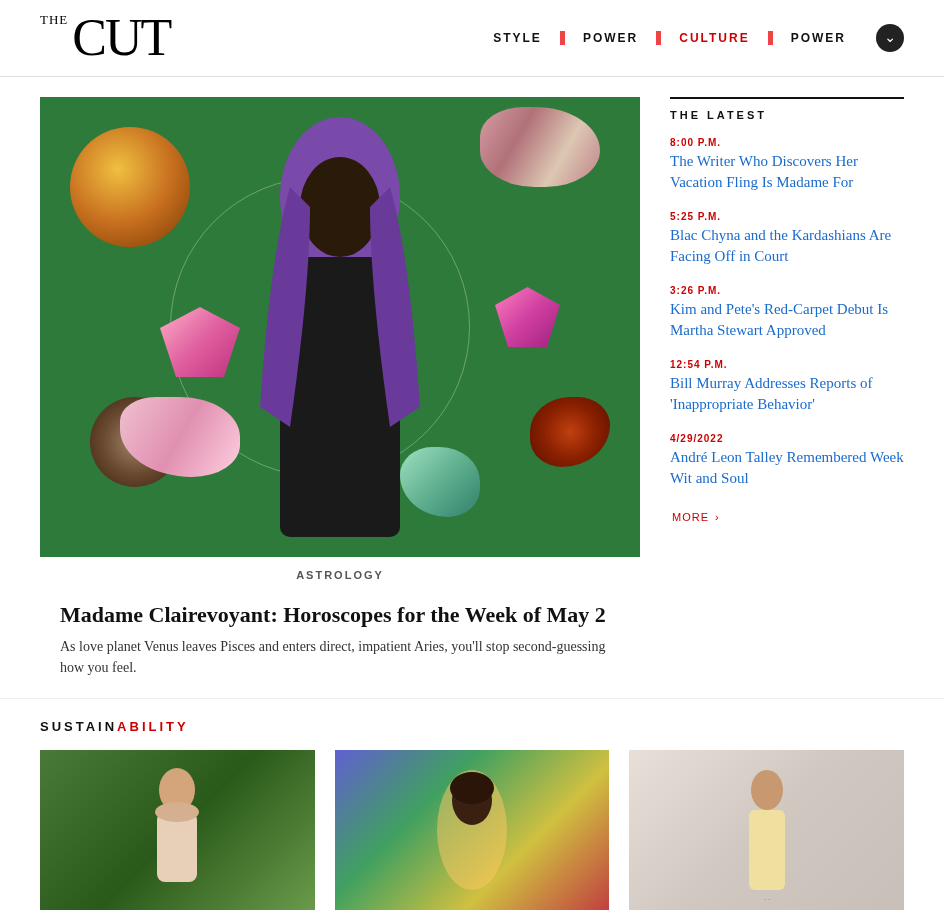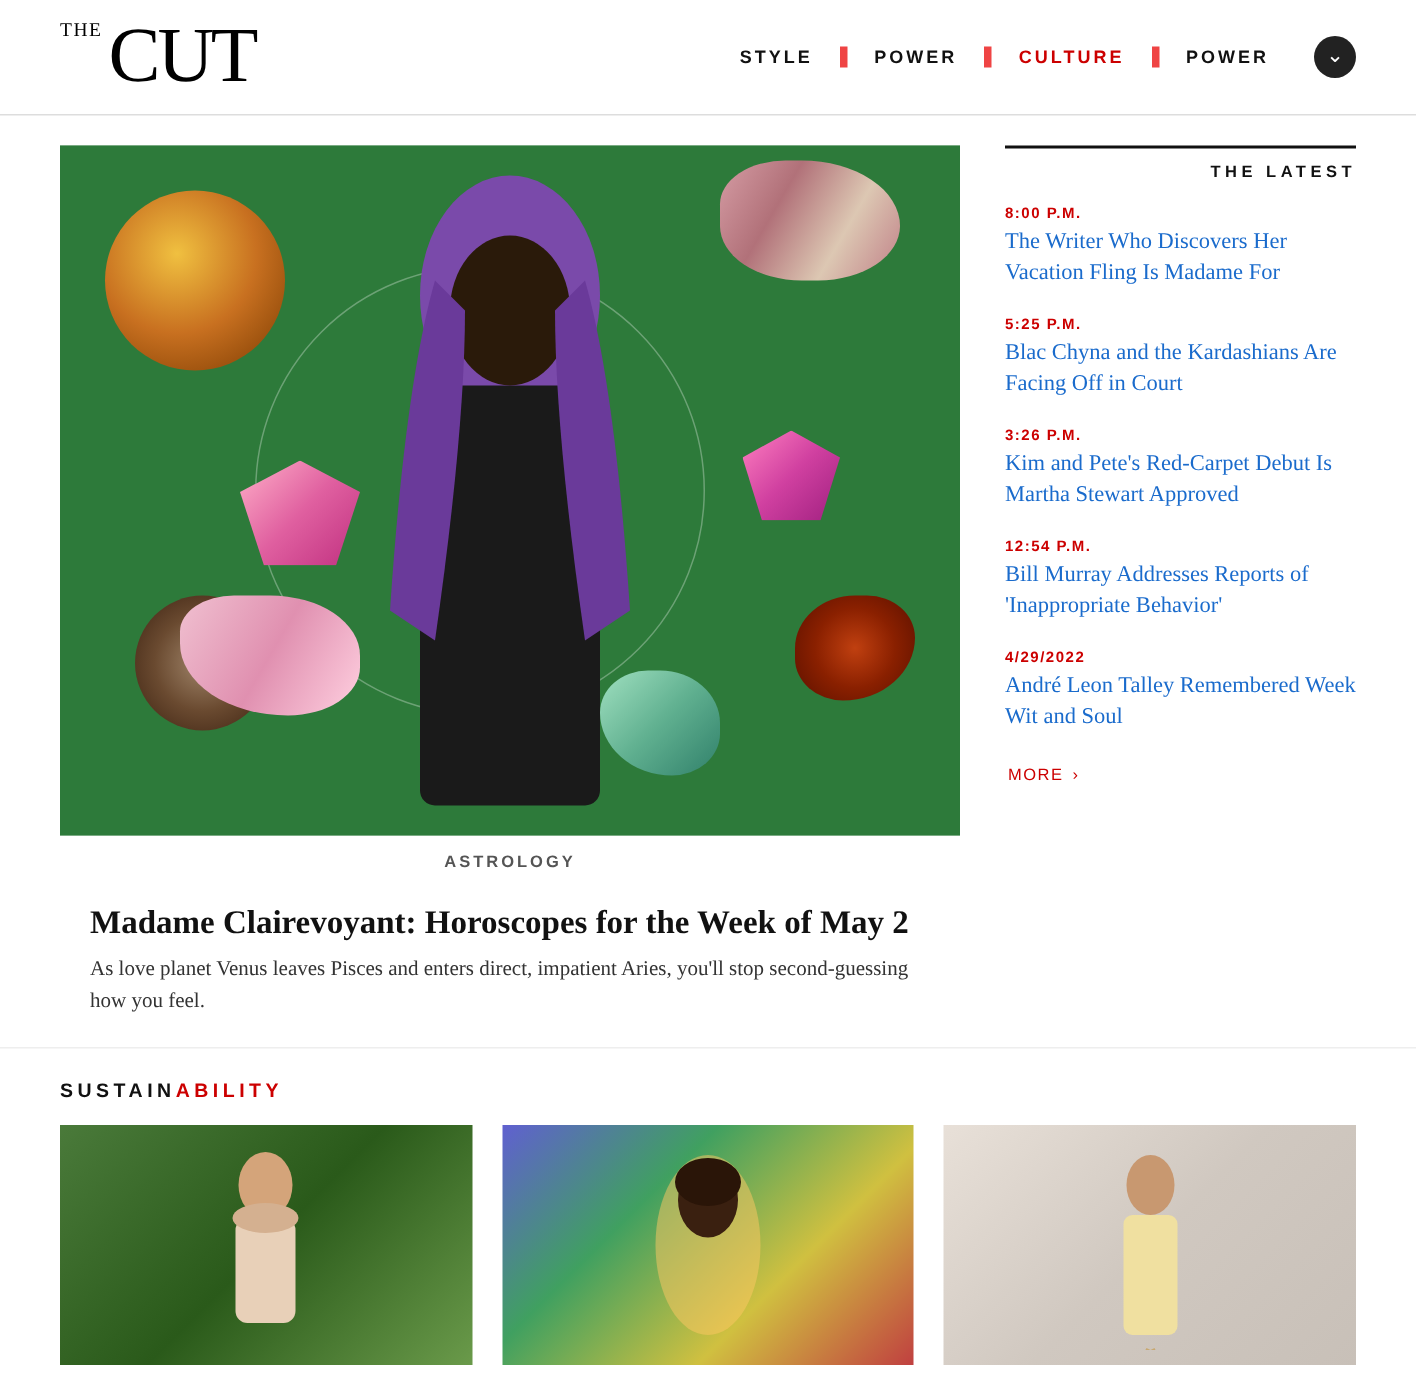--- a/index.html
+++ b/index.html
@@ -208,21 +208,20 @@
       border-top: 2px solid #111;
       margin-bottom: 10px;
     }
     .sidebar-title {
       font-family: Arial, sans-serif;
       font-size: 11px;
       font-weight: 700;
       letter-spacing: 3px;
       color: #111;
       margin-bottom: 16px;
-      text-align: right;
     }
     .latest-item {
       margin-bottom: 18px;
       padding-bottom: 0;
     }
     .latest-time {
       font-family: Arial, sans-serif;
       font-size: 10px;
       font-weight: 700;
       letter-spacing: 1px;

